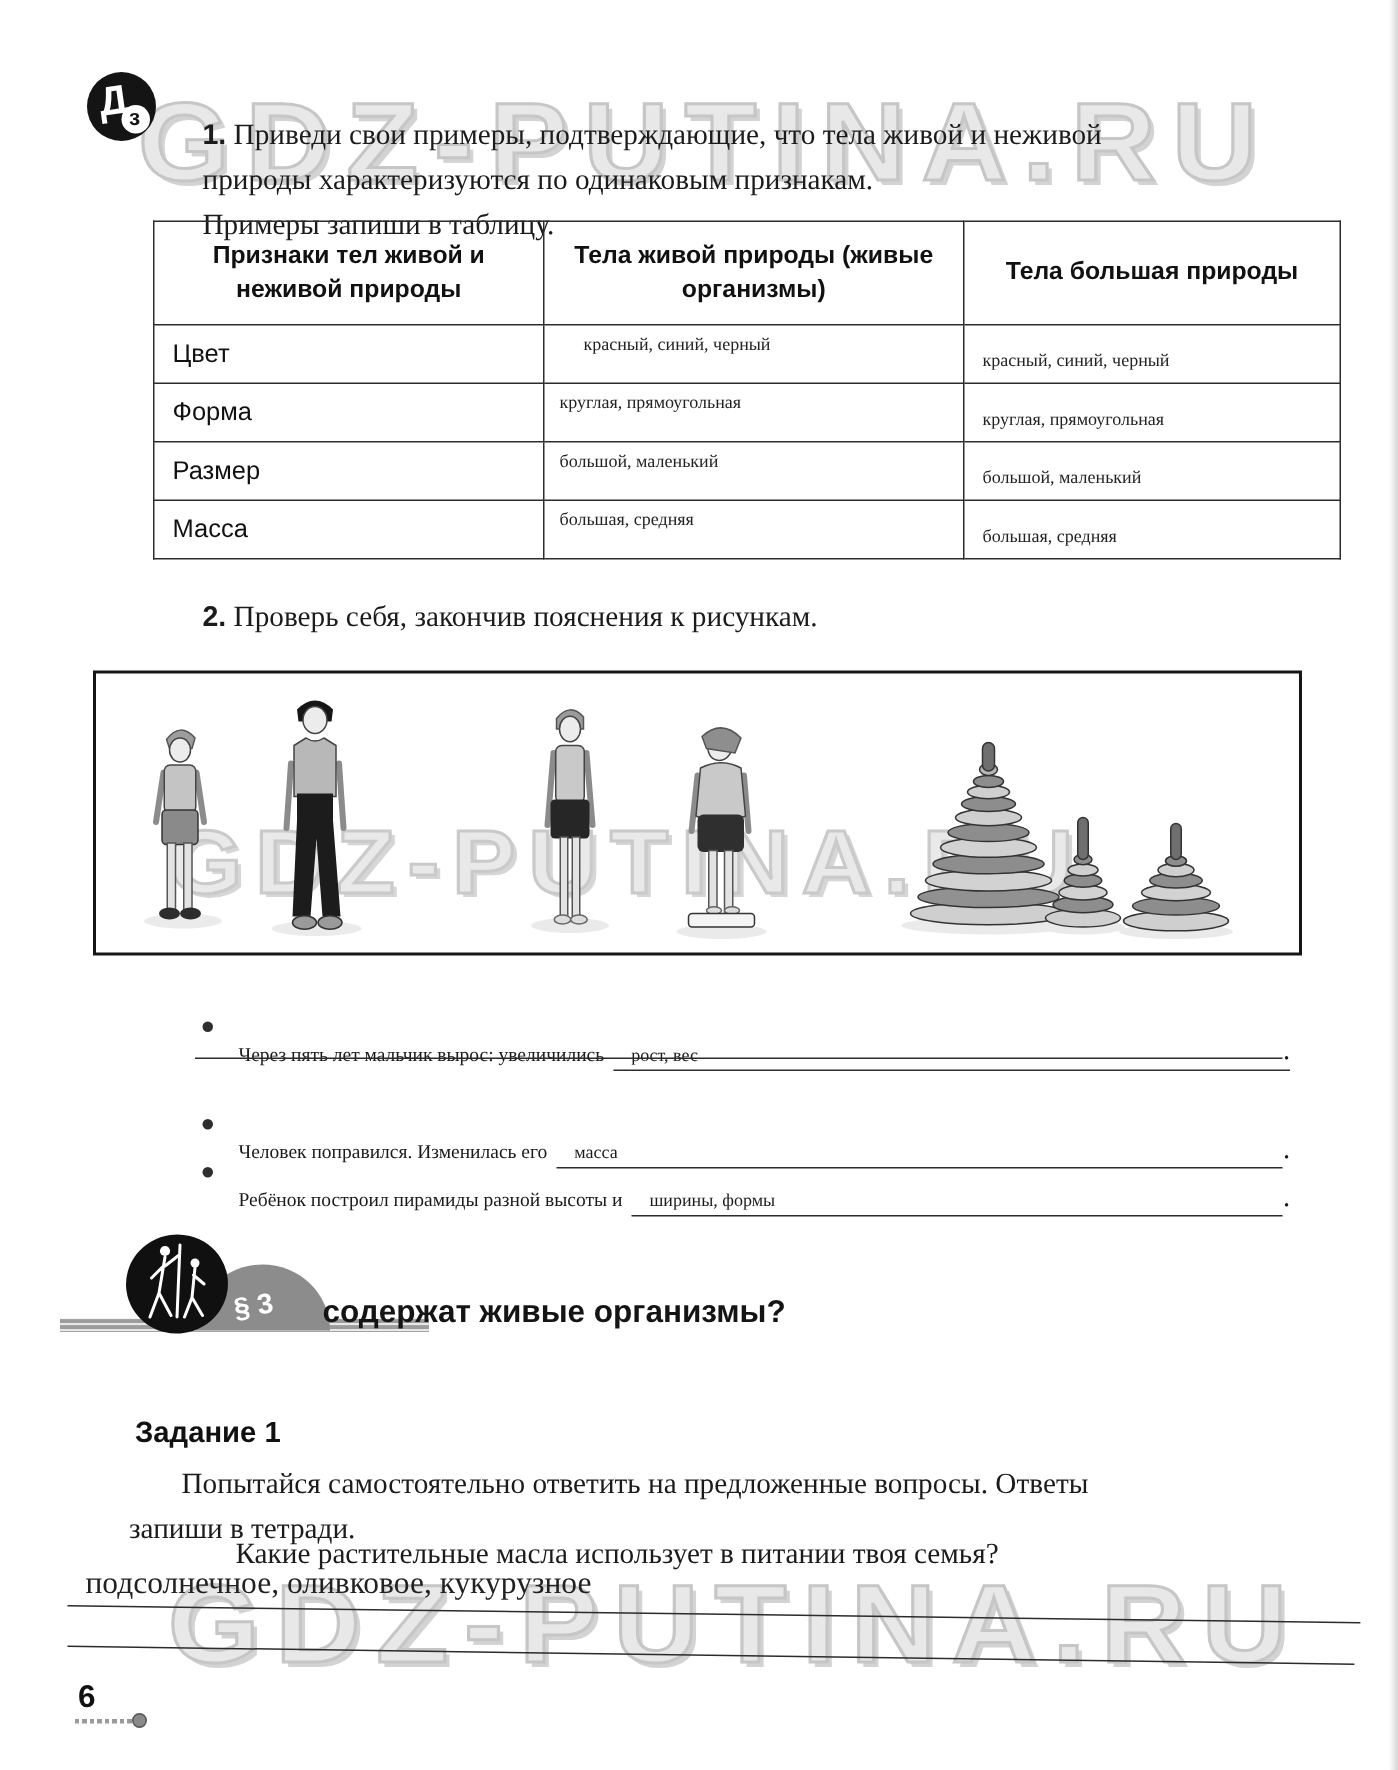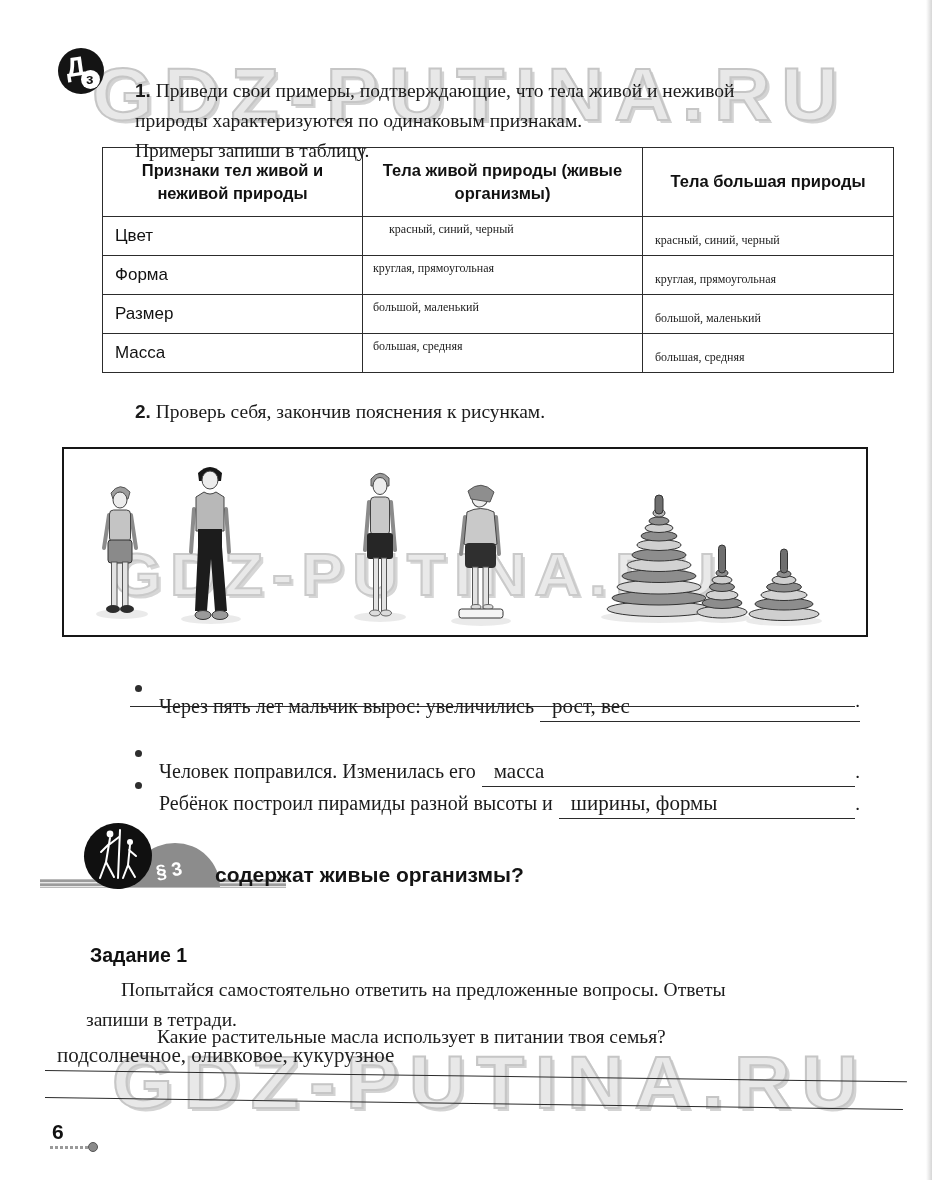--- a/index.html
+++ b/index.html
@@ -41,22 +41,22 @@
   td.a3{vertical-align:bottom;padding:0 6px 7px 12px;}
   td.center{padding-left:26px;}
   
   .task2{left:135px;top:397px;width:700px;}
   
   .figbox{left:62px;top:447px;width:802px;height:186px;border:2px solid #161616;background:transparent;}
   
   .brow{position:absolute;left:130px;width:730px;display:flex;align-items:baseline;z-index:1;}
   .bdot{width:7px;height:7px;border-radius:50%;background:#2e2e2e;margin:0 17px 0 5px;
         align-self:center;flex:none;}
-  .btxt{font-size:20px;white-space:nowrap;margin-top:40px;}
-  .bans{flex:1;border-bottom:1.8px solid #2b2b2b;font-size:21px;white-space:nowrap;
+  .btxt{font-size:13px;white-space:nowrap;margin-top:40px;}
+  .bans{flex:1;border-bottom:1.8px solid #2b2b2b;font-size:12px;white-space:nowrap;
         padding:0 4px 2px 12px;margin-left:6px;}
   .tail{font-size:19px;}
   .contline{position:absolute;left:130px;width:730px;display:flex;align-items:baseline;z-index:1;}
   .fillline{flex:1;border-bottom:1.8px solid #2b2b2b;height:14px;}
   
   .sec3badge{left:38px;top:820px;}
   .sec3title{left:215px;top:860px;font-family:"Liberation Sans",sans-serif;font-weight:bold;
              font-size:21px;line-height:30px;color:#141414;}
   .zad{left:90px;top:944px;font-family:"Liberation Sans",sans-serif;font-weight:bold;font-size:19.5px;color:#111;}
   .para{left:86px;top:975px;width:790px;}

